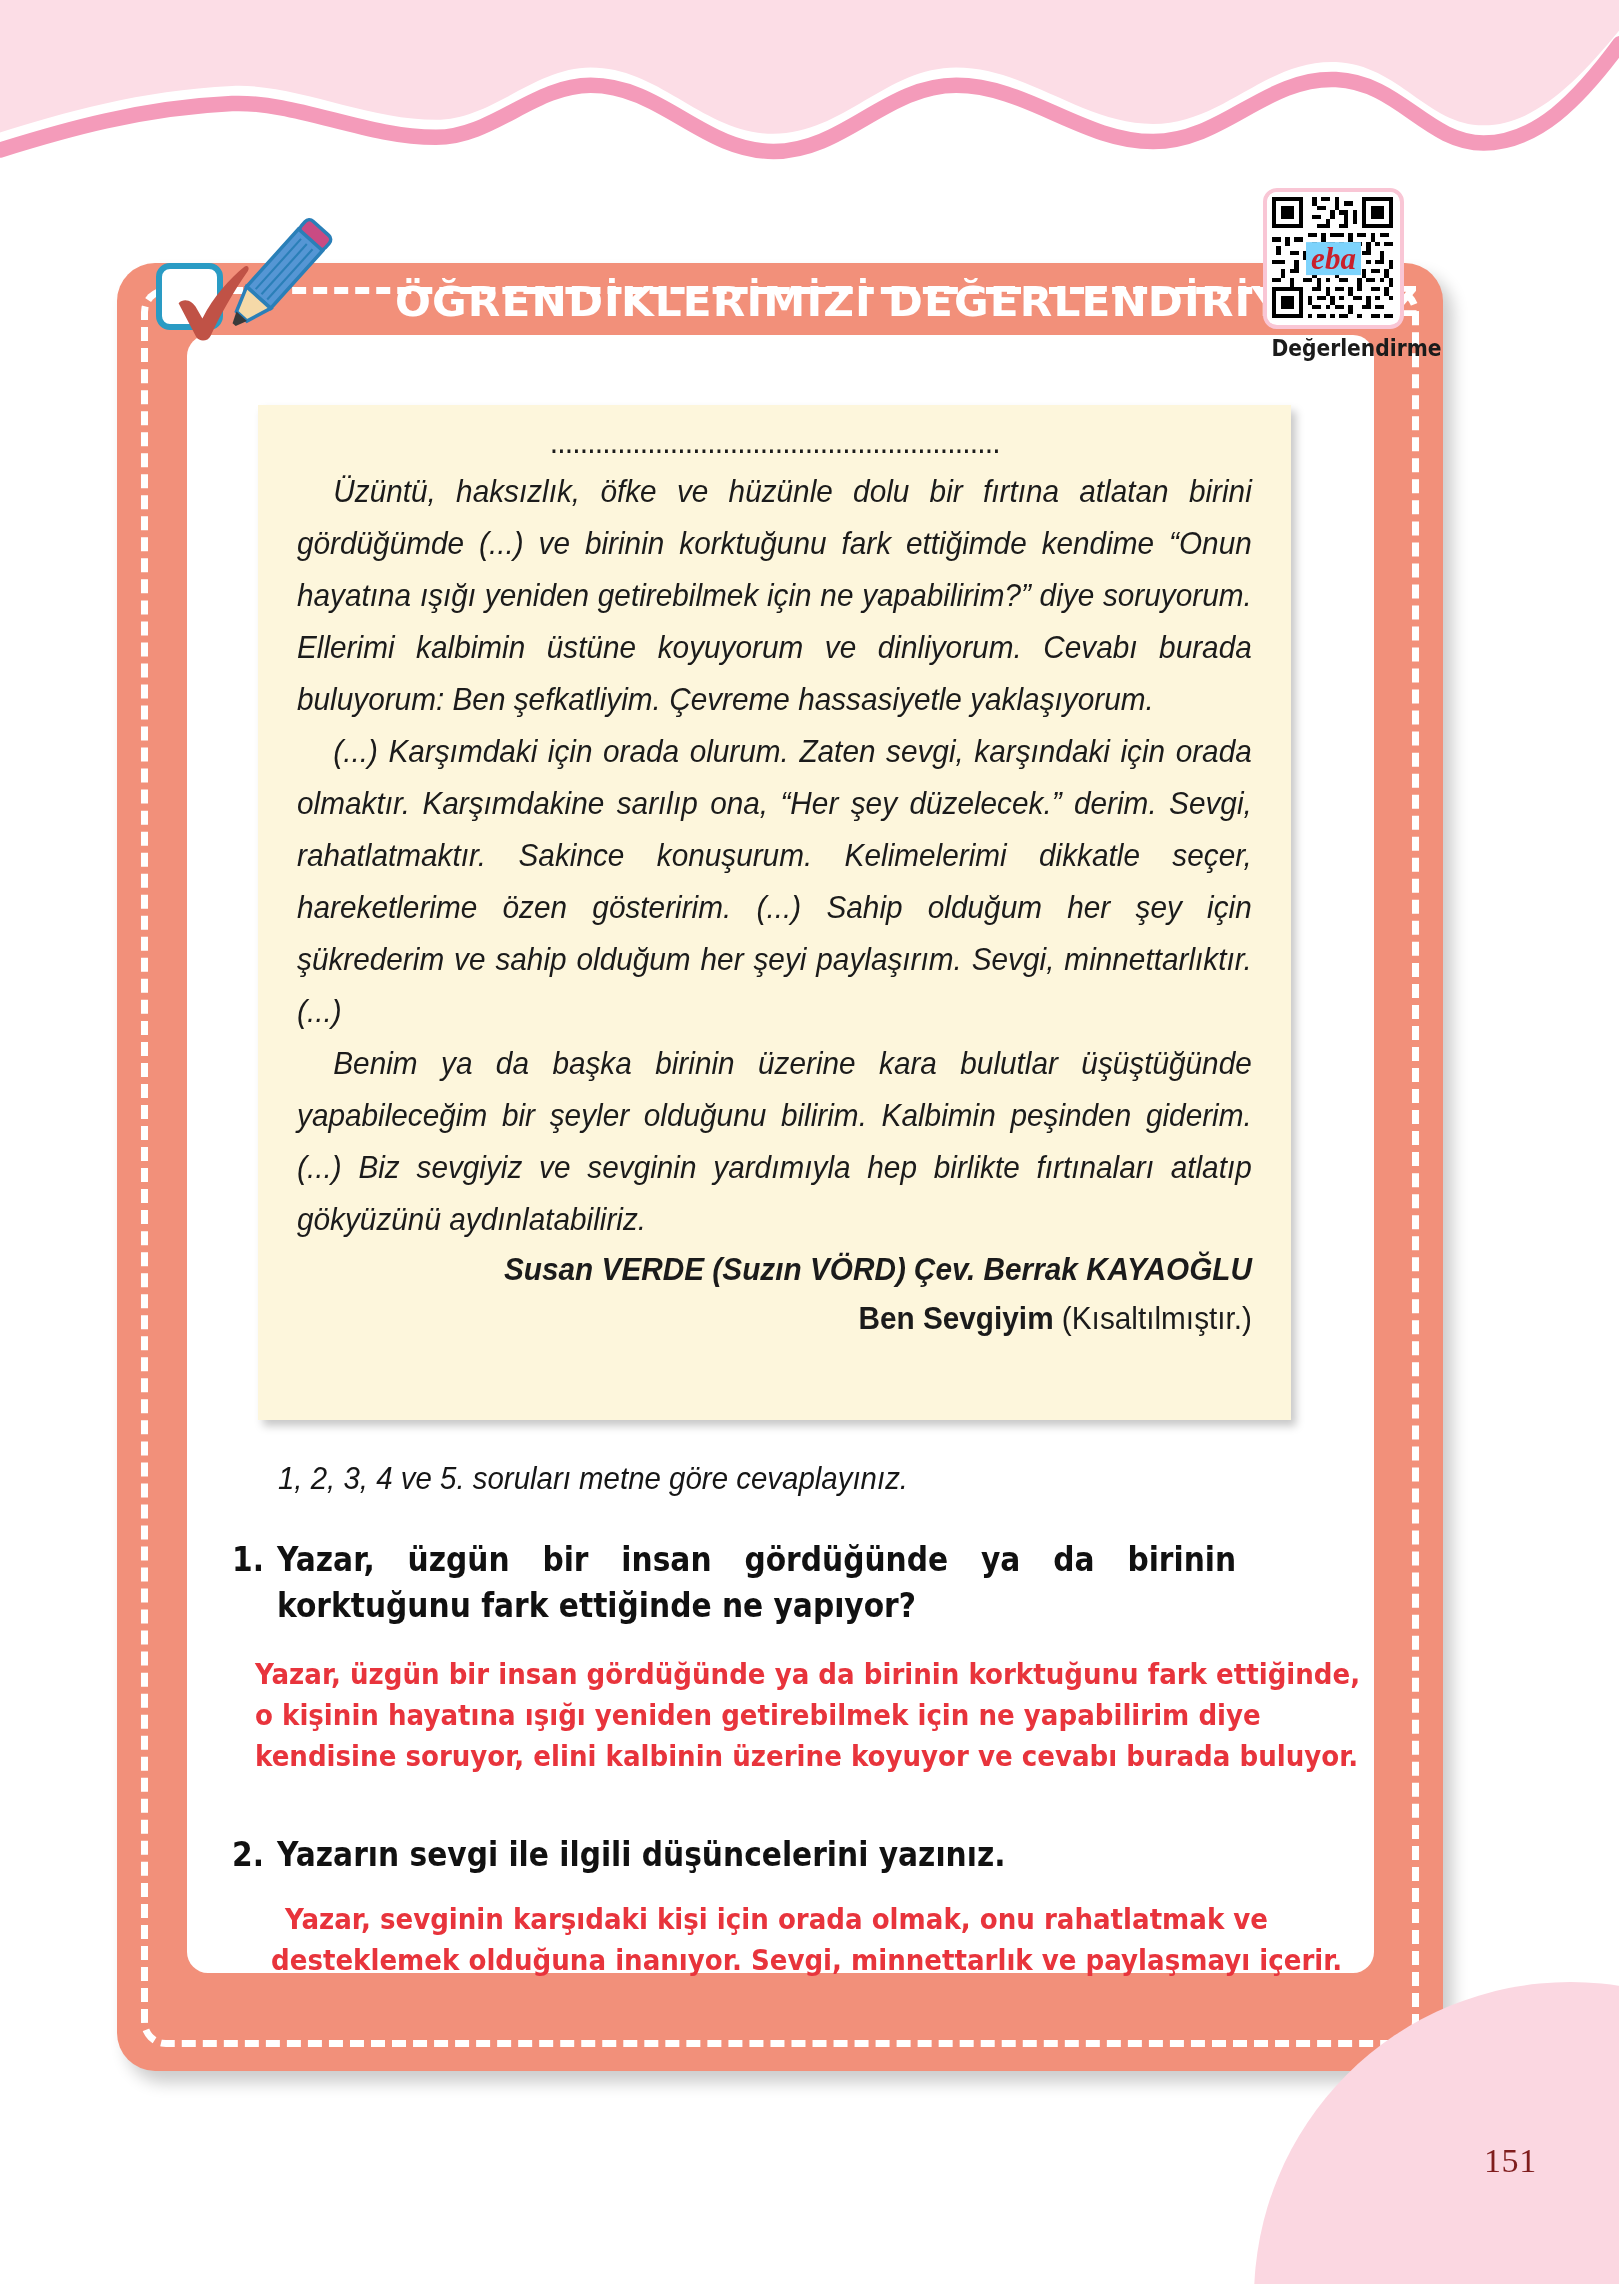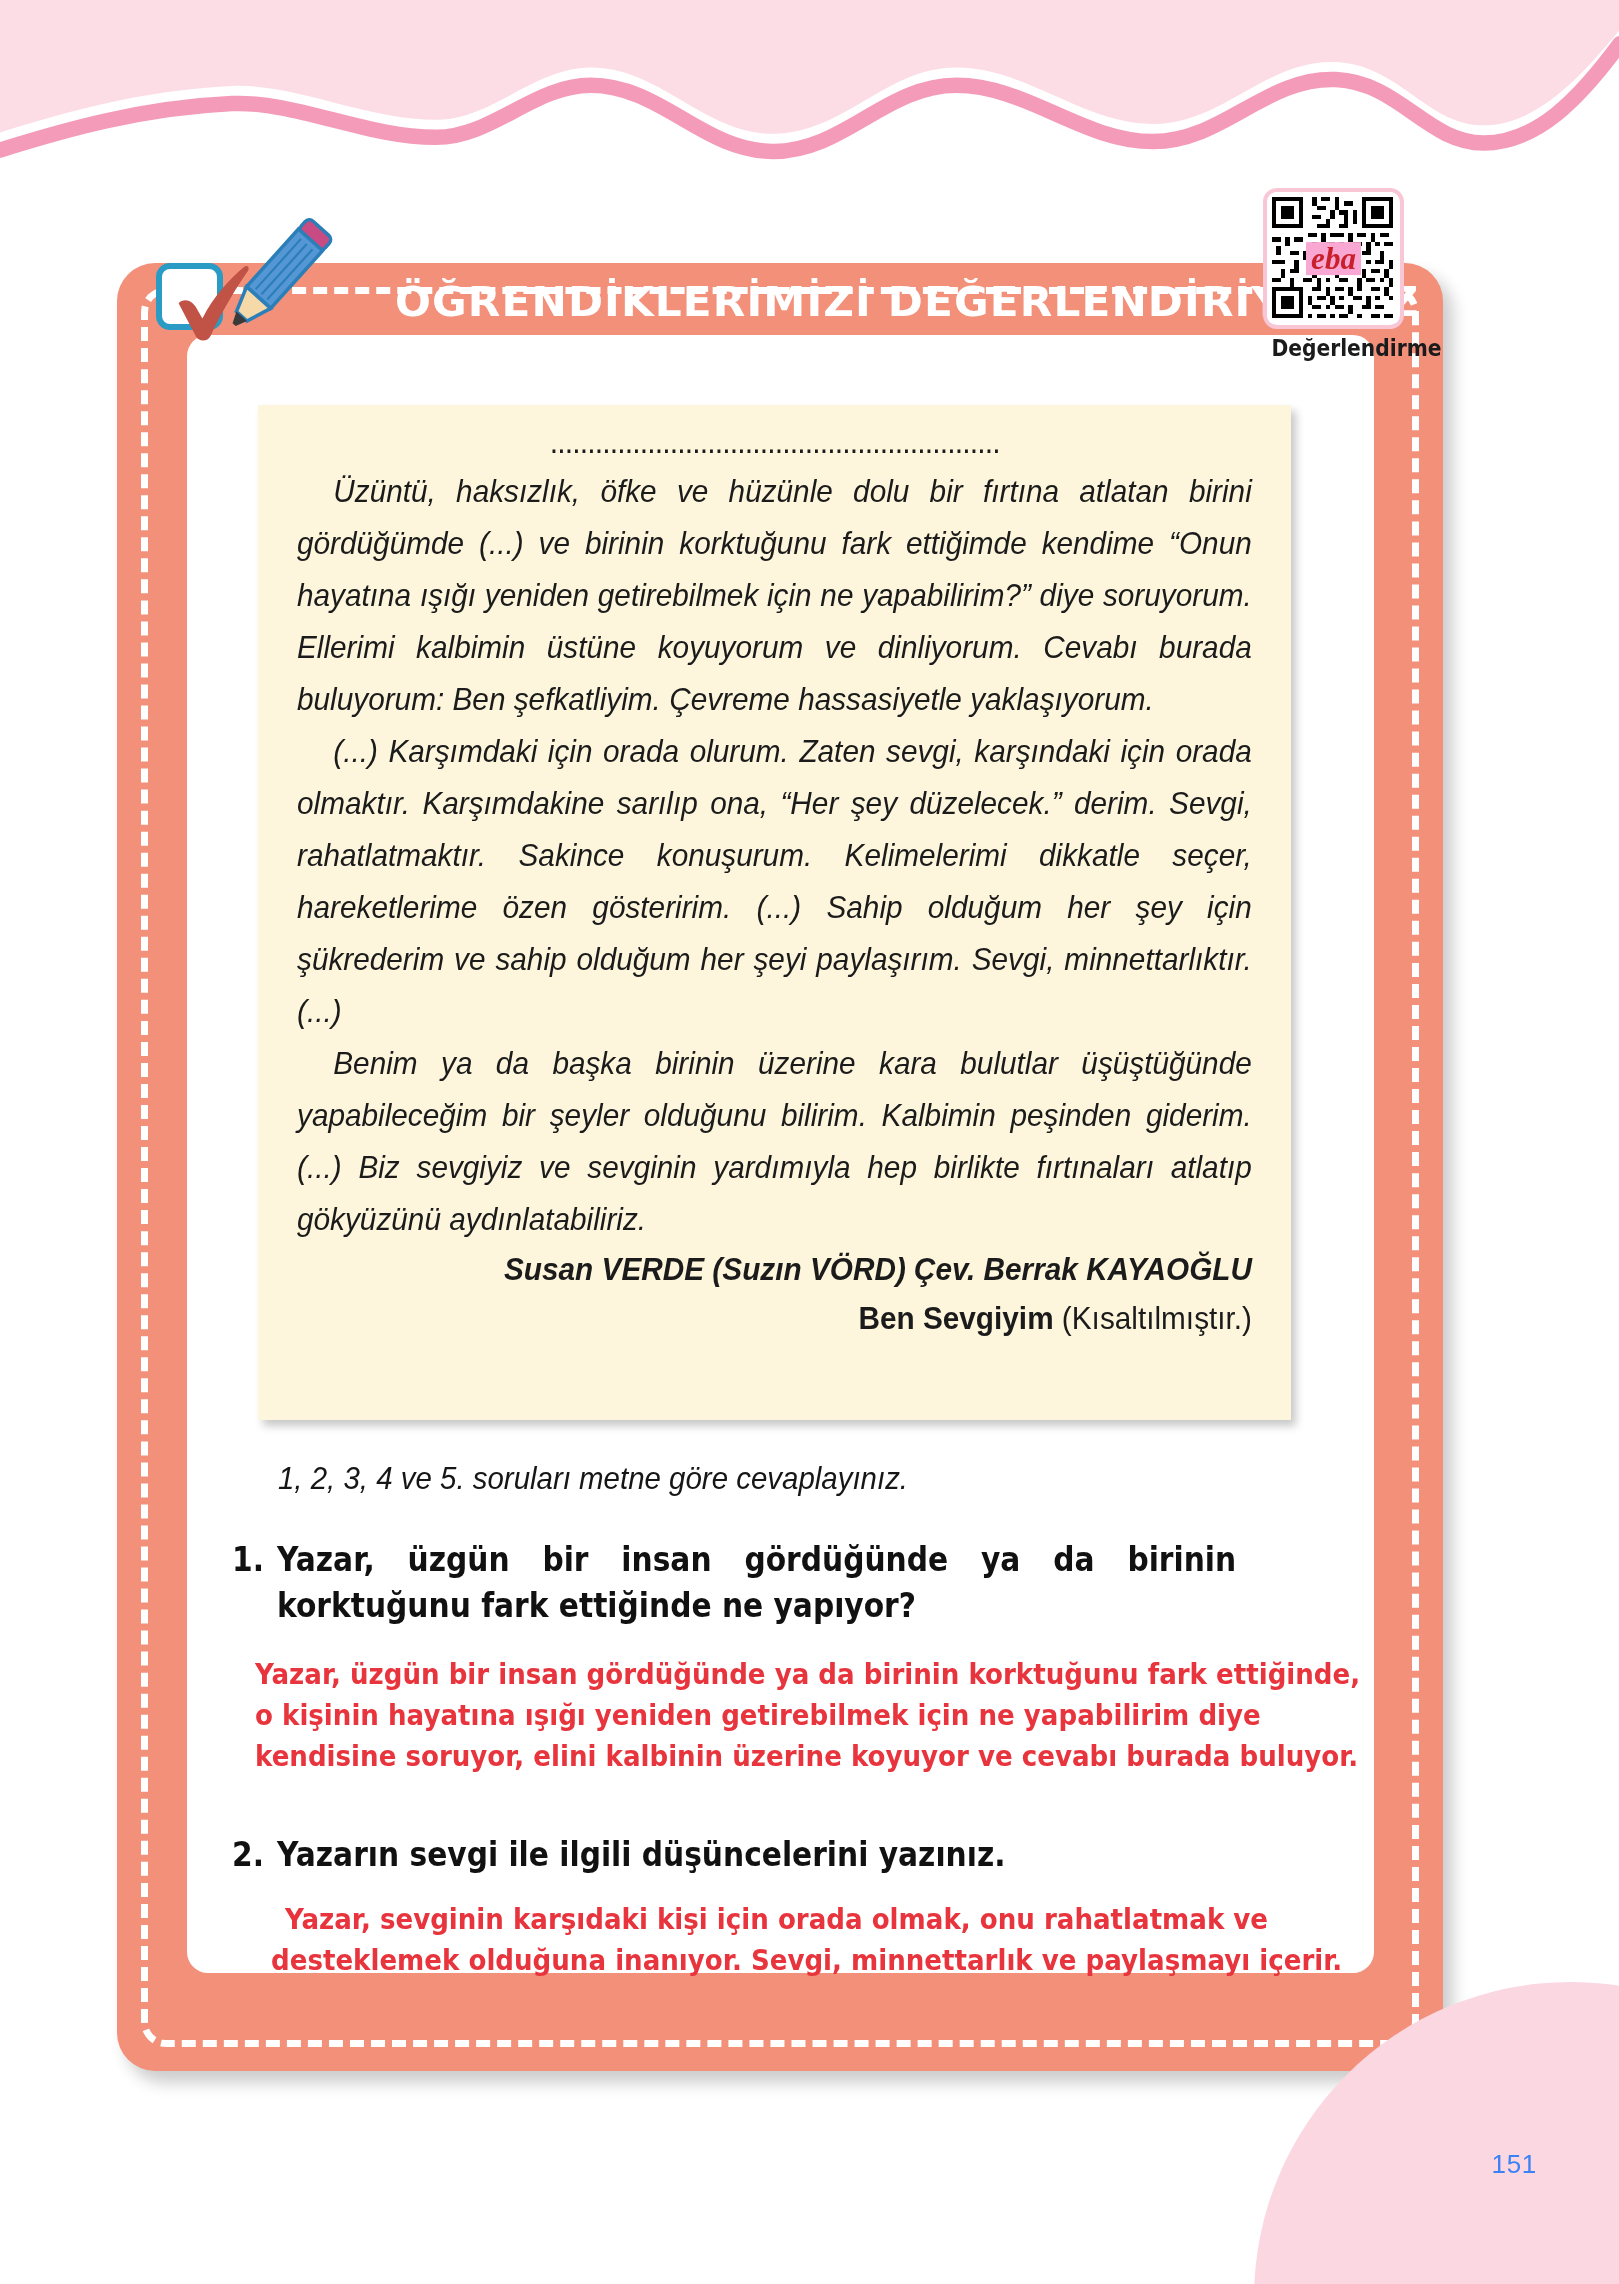--- a/index.html
+++ b/index.html
@@ -41,23 +41,23 @@
     top: 0;
     width: 633px;
     height: 633px;
     border-radius: 50%;
     background: #FBD7E1;
   }
   #page-number {
     position: absolute;
     right: 83px;
     bottom: 104px;
-    font-family: Liberation Sans, sans-serif;
-    font-size: 26px;
-    color: #3b82f6;
+    font-family: Liberation Serif, serif;
+    font-size: 34px;
+    color: #7f1d1d;
     letter-spacing: 0.7px;
     z-index: 4;
   }
 
   
   #activity-frame {
     position: absolute;
     left: 117px;
     top: 263px;
     width: 1326px;
@@ -156,21 +156,21 @@
   #eba-logo {
     position: absolute;
     left: 50%;
     top: 50%;
     transform: translate(-50%, -50%);
     font-family: "Liberation Serif", serif;
     font-style: italic;
     font-weight: bold;
     font-size: 31px;
     color: #C9202C;
-    background: #f9a8d4;
+    background: #7dd3fc;
     padding: 1.4px 5.6px;
     line-height: 1;
   }
   #qr-caption {
     margin-top: 5.6px;
     font-family: "DejaVu Sans", sans-serif;
     font-weight: bold;
     font-size: 23px;
     color: #1b1b1b;
     transform: scaleX(0.88);

